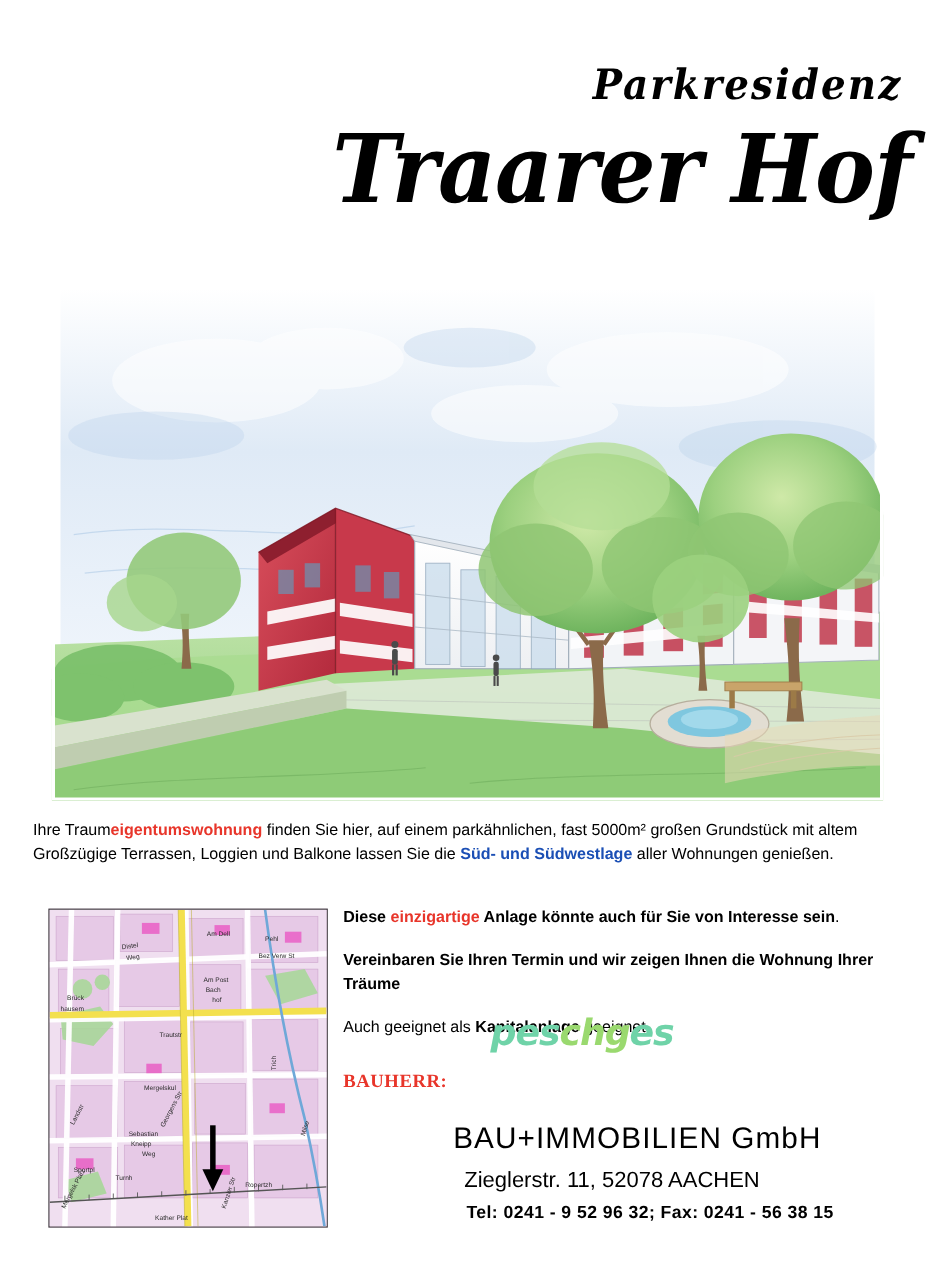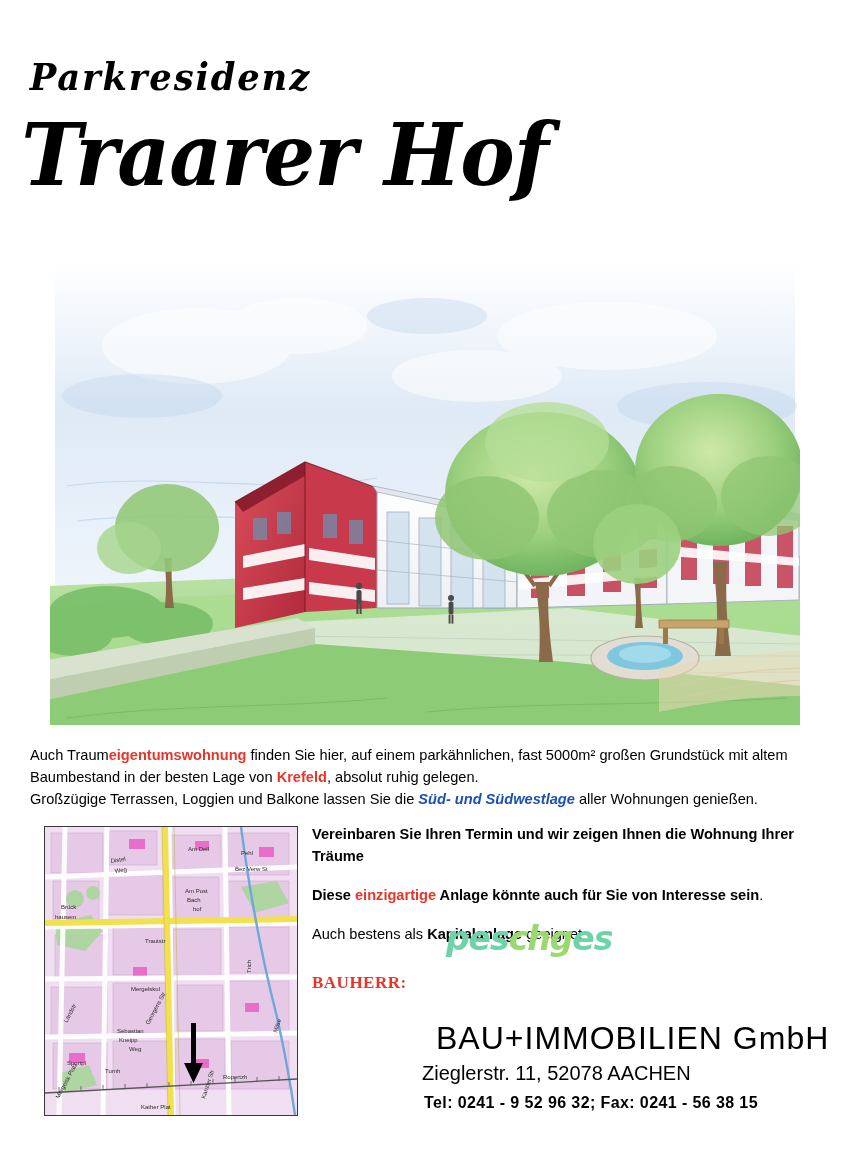--- a/index.html
+++ b/index.html
@@ -11,21 +11,21 @@
     height: 1160px;
     background: #ffffff;
     font-family: "Liberation Sans", sans-serif;
     color: #000000;
     position: relative;
     overflow: hidden;
   }
 
   
   .title-block {
-    text-align: left;
+    text-align: right;
     padding-top: 58px;
   }
   .title-kicker {
     font-family: "DejaVu Serif", serif;
     font-style: italic;
     font-weight: bold;
     font-size: 38px;
     letter-spacing: 2px;
     line-height: 1;
     color: #000;
@@ -60,21 +60,21 @@
     position: absolute;
     left: 30px;
     top: 744px;
     width: 796px;
     font-size: 14.6px;
     line-height: 1.52;
   }
   .lead p { margin: 0; }
   .red { color: #e8352a; text-align: right; }
   .bold { font-weight: bold; }
-  .blue-it { color: #1b4fb5; font-style: italic; font-weight: bold; }
+  .blue-it { color: #1b4fb5; font-weight: bold; }
 
   
   .map {
     position: absolute;
     left: 44px;
     top: 826px;
     width: 252px;
     height: 288px;
     border: 1px solid #3a3a3a;
     overflow: hidden;
@@ -119,23 +119,23 @@
     font-style: italic;
     font-weight: bold;
     font-size: 33px;
     letter-spacing: -1px;
     line-height: 1;
   }
   .logo-g1 { color: #6fd3a8; }
   .logo-g2 { color: #9ad96f; }
   .company {
     position: absolute;
-    left: 436px;
+    left: 412px;
     top: 1020px;
-    font-size: 32px;
+    font-size: 27px;
     letter-spacing: 1px;
     font-family: "Liberation Sans", sans-serif;
   }
   .address {
     position: absolute;
     left: 422px;
     top: 1062px;
     font-size: 20px;
   }
   .phone {
@@ -361,24 +361,21 @@
         <rect x="0.5" y="16.6" width="1.9" height="9"></rect>
       </g>
     </g>
 
     <rect x="0" y="0" width="756" height="472" fill="none" stroke="#ffffff" stroke-width="6"></rect>
   </svg>
 </div>
 
 <div class="lead">
   <p>
-    <span>Auch Traum</span><span class="red bold">eigentumswohnung</span><span> finden Sie hier, auf einem parkähnlichen, fast 5000m² großen Grundstück mit altem</span>
-  </p>
-  <p>
-    <span>Baumbestand in der besten Lage von </span><span class="red bold">Krefeld</span><span>, absolut ruhig gelegen.</span>
+    <span>Ihre Traum</span><span class="red bold">eigentumswohnung</span><span> finden Sie hier, auf einem parkähnlichen, fast 5000m² großen Grundstück mit altem</span>
   </p>
   <p>
     <span>Großzügige Terrassen, Loggien und Balkone lassen Sie die </span><span class="blue-it">Süd- und Südwestlage</span><span> aller Wohnungen genießen.</span>
   </p>
 </div>
 
 <div class="map">
   <svg width="252" height="288" viewBox="0 0 252 288" xmlns="http://www.w3.org/2000/svg">
     <rect x="0" y="0" width="252" height="288" fill="#f0dff0"></rect>
 
@@ -482,27 +479,27 @@
 
     <g>
       <rect x="146" y="196" width="5" height="42" fill="#000"></rect>
       <path d="M139 236 L158 236 L148.5 256 Z" fill="#000"></path>
     </g>
   </svg>
 </div>
 
 <div class="right-col">
   <p>
+    <span class="bold">Diese </span><span class="bold red">einzigartige</span><span class="bold"> Anlage könnte auch für Sie von Interesse sein</span><span>.</span>
+  </p>
+  <p>
     <span class="bold">Vereinbaren Sie Ihren Termin und wir zeigen Ihnen die Wohnung Ihrer Träume</span>
   </p>
   <p>
-    <span class="bold">Diese </span><span class="bold red">einzigartige</span><span class="bold"> Anlage könnte auch für Sie von Interesse sein</span><span>.</span>
-  </p>
-  <p>
-    <span>Auch bestens als </span><span class="bold">Kapitalanlage</span><span> geeignet</span>
+    <span>Auch geeignet als </span><span class="bold">Kapitalanlage</span><span> geeignet</span>
   </p>
 </div>
 
 <div class="bauherr-row">
   <span class="bauherr-label">BAUHERR:</span>
 </div>
 
 <div class="logo-wrap">
   <span class="logo-text logo-g1">pes</span><span class="logo-text logo-g2">chg</span><span class="logo-text logo-g1">es</span>
 </div>

